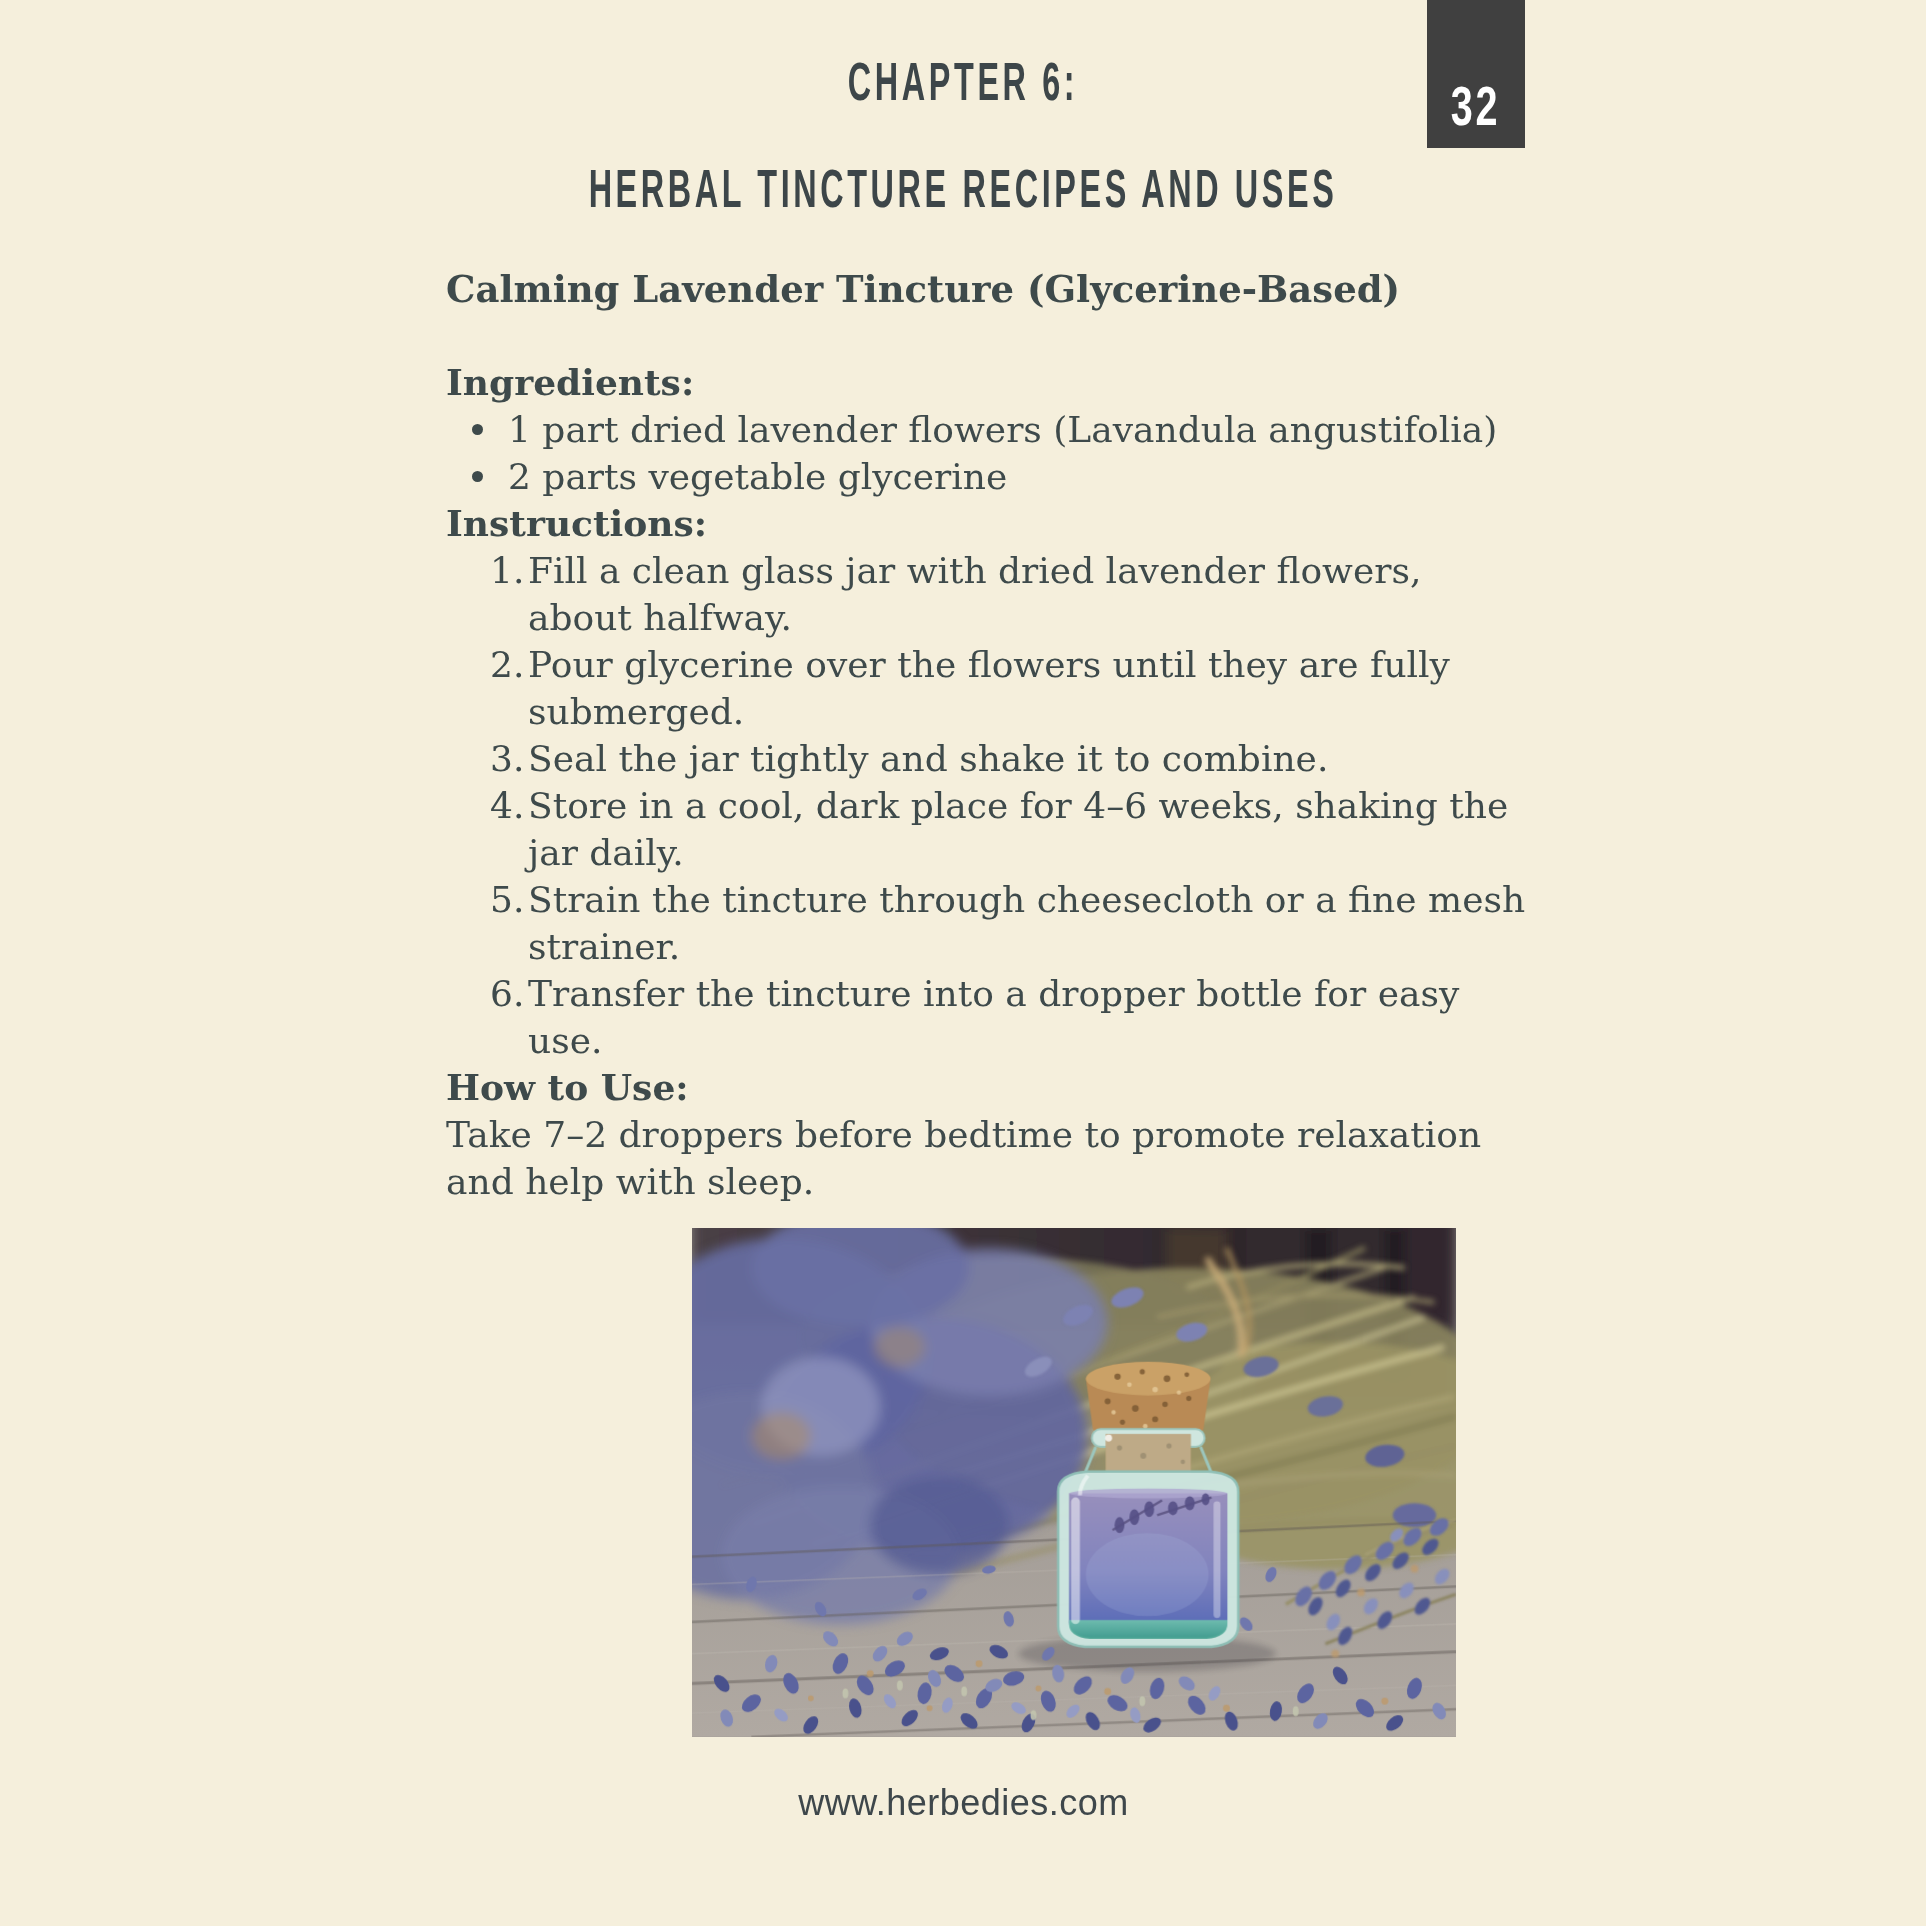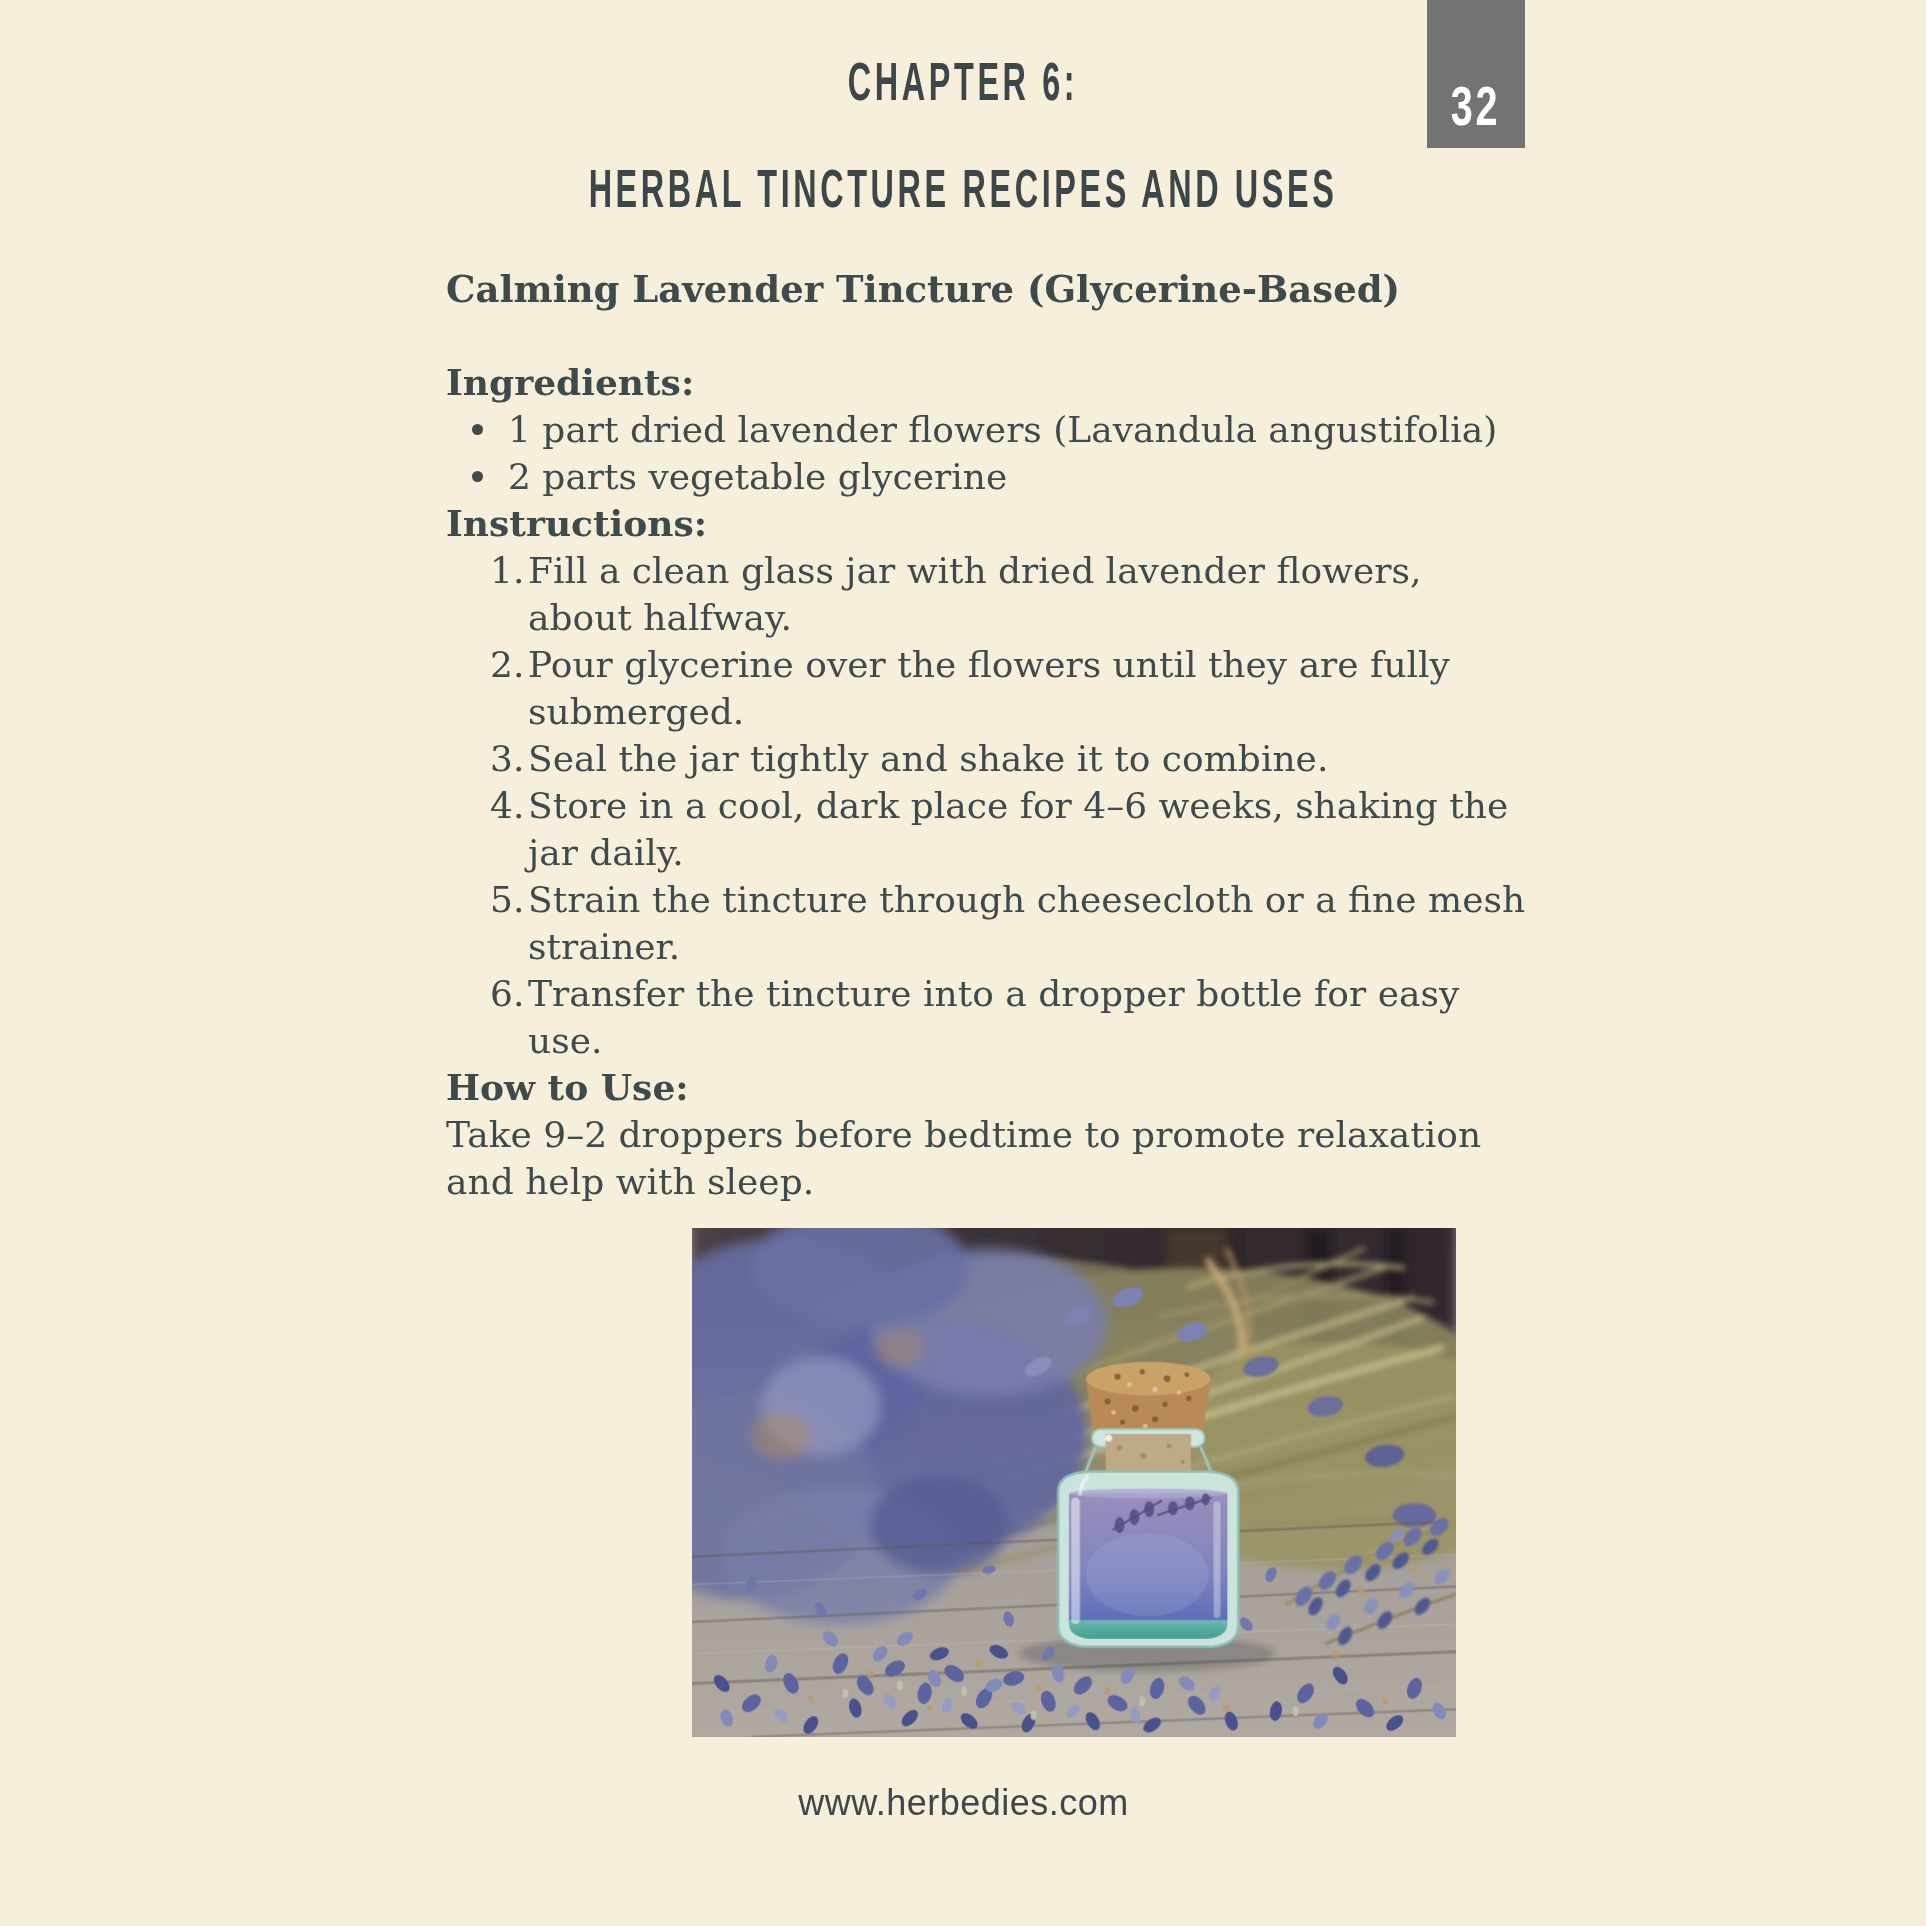--- a/index.html
+++ b/index.html
@@ -23,21 +23,21 @@
     display:inline-block;
     transform:scaleX(0.60);
     transform-origin:50% 50%;
     letter-spacing:6px;
   }
   .title-line.l1{top:44px;}
   .title-line.l2{top:151px;}
   
   .badge{
     position:absolute;left:1427px;top:0;width:98px;height:148px;
-    background:#737373;
+    background:#404040;
     display:flex;align-items:flex-end;justify-content:center;
     padding-bottom:14px;box-sizing:border-box;
   }
   .badge>span{
     font-family:"Liberation Sans", sans-serif;
     font-weight:bold;font-size:55px;line-height:55px;color:#ffffff;
     display:inline-block;transform:scaleX(0.72);letter-spacing:4px;
   }
   
   .content{
@@ -106,21 +106,21 @@
     <ol>
       <li>Fill a clean glass jar with dried lavender flowers, about halfway.</li>
       <li>Pour glycerine over the flowers until they are fully submerged.</li>
       <li>Seal the jar tightly and shake it to combine.</li>
       <li>Store in a cool, dark place for 4–6 weeks, shaking the jar daily.</li>
       <li>Strain the tincture through cheesecloth or a fine mesh strainer.</li>
       <li>Transfer the tincture into a dropper bottle for easy use.</li>
     </ol>
 
     <div class="label">How to Use:</div>
-    <p>Take 9–2 droppers before bedtime to promote relaxation and help with sleep.</p>
+    <p>Take 7–2 droppers before bedtime to promote relaxation and help with sleep.</p>
   </div>
 
   <div class="photo">
     <svg viewBox="0 0 772 514" width="764" height="509" xmlns="http://www.w3.org/2000/svg">
       <defs>
         <linearGradient id="wood" x1="0" y1="0" x2="0" y2="1">
           <stop offset="0" stop-color="#8d8783"></stop>
           <stop offset="0.5" stop-color="#a29c96"></stop>
           <stop offset="1" stop-color="#b0a9a2"></stop>
         </linearGradient>

